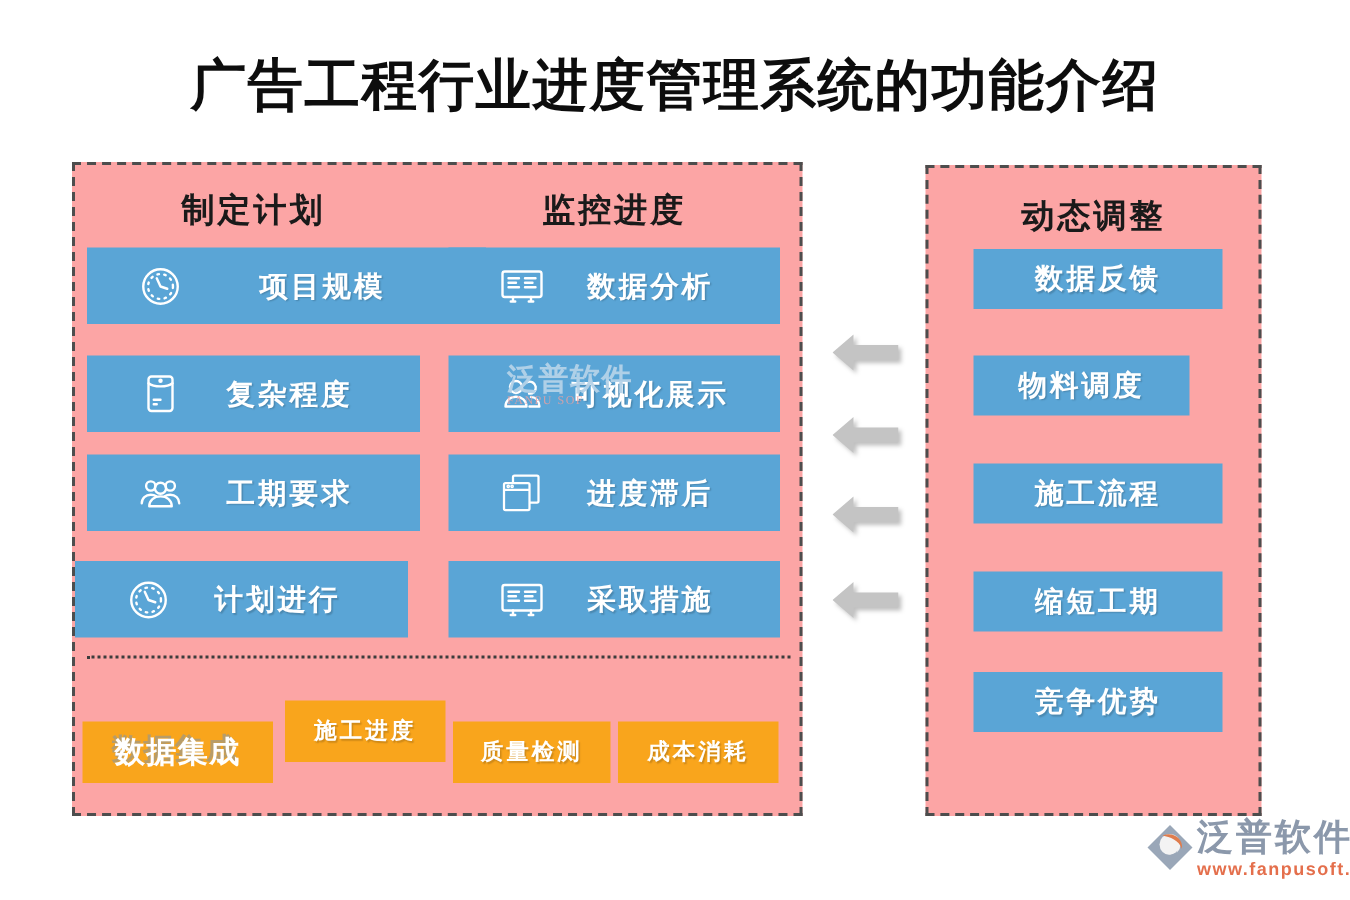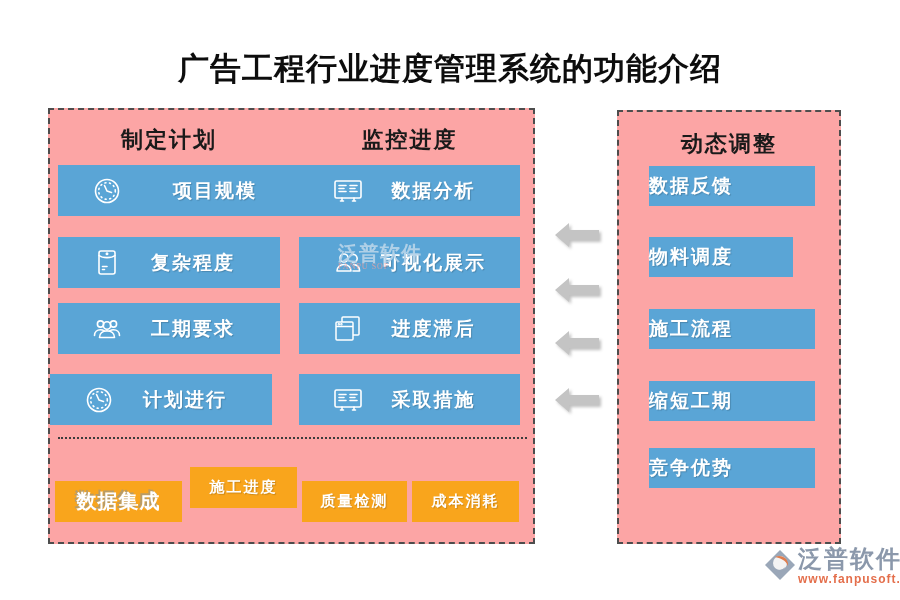--- a/index.html
+++ b/index.html
@@ -6,23 +6,23 @@
   html, body { width: 900px; height: 600px; }
   body {
     position: relative;
     width: 900px; height: 600px;
     background: #ffffff;
     font-family: "Liberation Serif", "DejaVu Serif", serif;
     overflow: hidden;
   }
   .title {
     position: absolute;
-    top: 48px; left: 0; width: 900px;
+    top: 32px; left: 0; width: 900px;
     text-align: center;
-    font-size: 31px;
+    font-size: 37px;
     font-weight: bold;
     color: #0d0d0d;
     letter-spacing: 1px;
   }
   .panel {
     position: absolute;
     background: #fca5a5;
     border: 2px dashed #4d4d4d;
   }
   .left-panel  { left: 48px;  top: 108px; width: 487px; height: 436px; }
@@ -41,21 +41,21 @@
     display: flex;
     align-items: center;
     color: #ffffff;
     font-weight: bold;
     text-shadow: 1px 1px 1px rgba(0,0,0,0.18);
   }
   .btn-blue { background: #5aa5d6; }
   .btn-blue.with-icon { padding-left: 32px; }
   .btn-blue .icon { width: 34px; height: 32px; flex: 0 0 34px; }
   .btn-blue .lbl  { flex: 1; text-align: center; font-size: 19px; letter-spacing: 2px; padding-right: 18px; }
-  .btn-center { justify-content: flex-start; font-size: 19px; letter-spacing: 2px; }
+  .btn-center { justify-content: center; font-size: 19px; letter-spacing: 2px; }
   .btn-orange {
     background: #f9a51c;
     justify-content: center;
     font-size: 15px;
     letter-spacing: 2px;
   }
   .btn-orange.big {
     font-size: 20px;
     letter-spacing: 1px;
     color: #ffffff;

